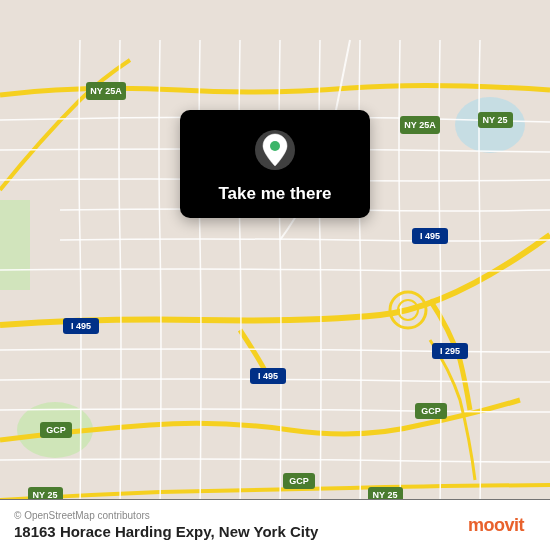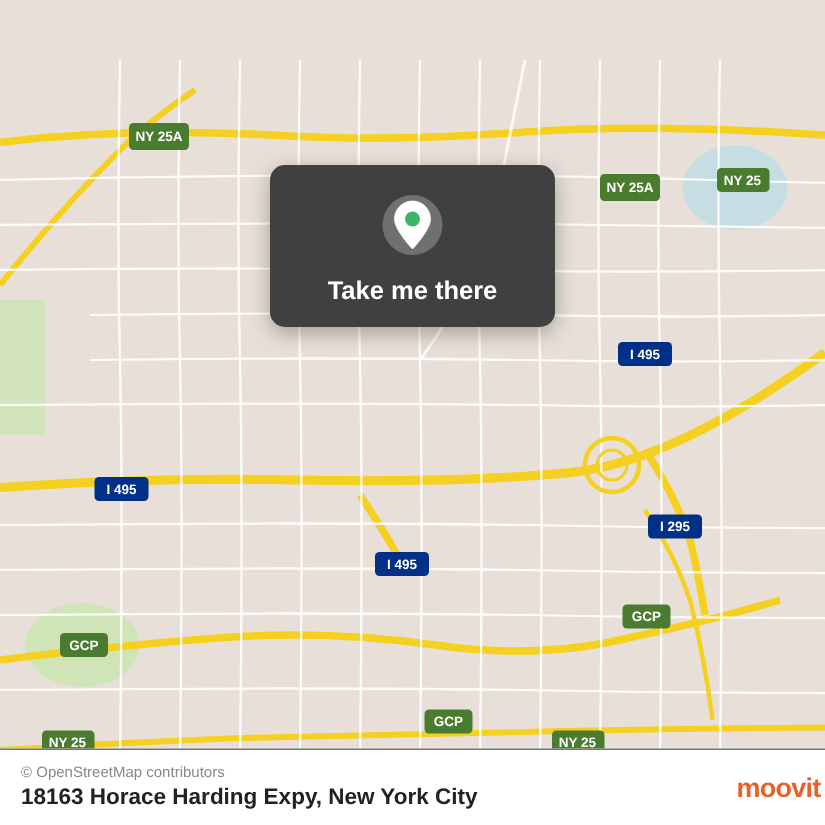--- a/index.html
+++ b/index.html
@@ -57,21 +57,21 @@
       color: #222;
       font-weight: 700;
     }
 
     
     .card-overlay {
       position: absolute;
       top: 110px;
       left: 50%;
       transform: translateX(-50%);
-      background: #404040;
+      background: #000000;
       border-radius: 10px;
       width: 190px;
       padding: 18px 16px 14px 16px;
       display: flex;
       flex-direction: column;
       align-items: center;
       cursor: pointer;
       box-shadow: 0 4px 14px rgba(0,0,0,0.3);
     }
 
@@ -85,21 +85,21 @@
       color: #ffffff;
       font-size: 17px;
       font-weight: 600;
       text-align: center;
     }
 
     
     .moovit-logo {
       position: absolute;
       bottom: 14px;
-      right: 3px;
+      right: 26px;
       font-size: 18px;
       font-weight: 700;
       color: #e8612c;
       letter-spacing: -0.5px;
       margin-top: 48px;
     }
   </style>
 </head>
 <body>
 

